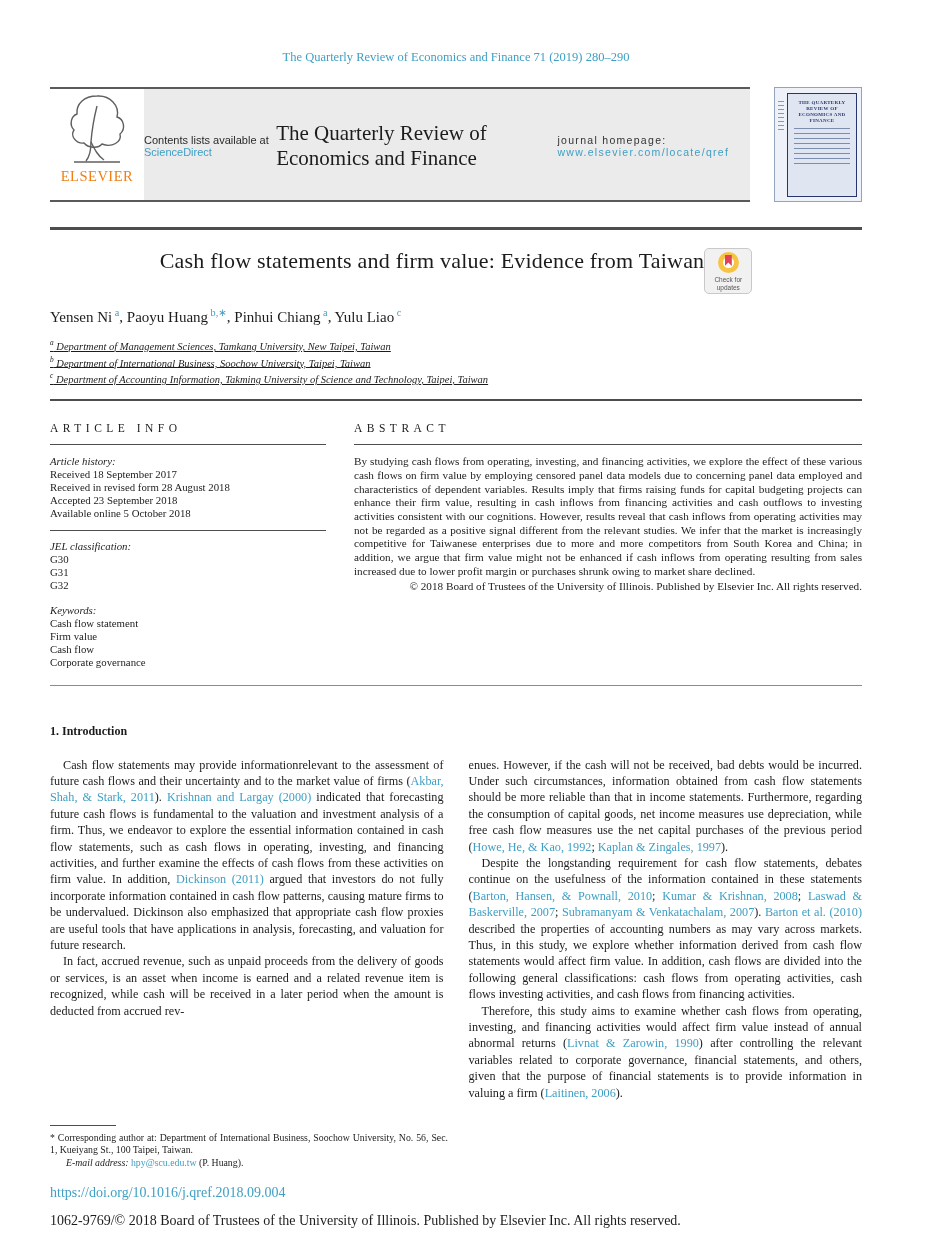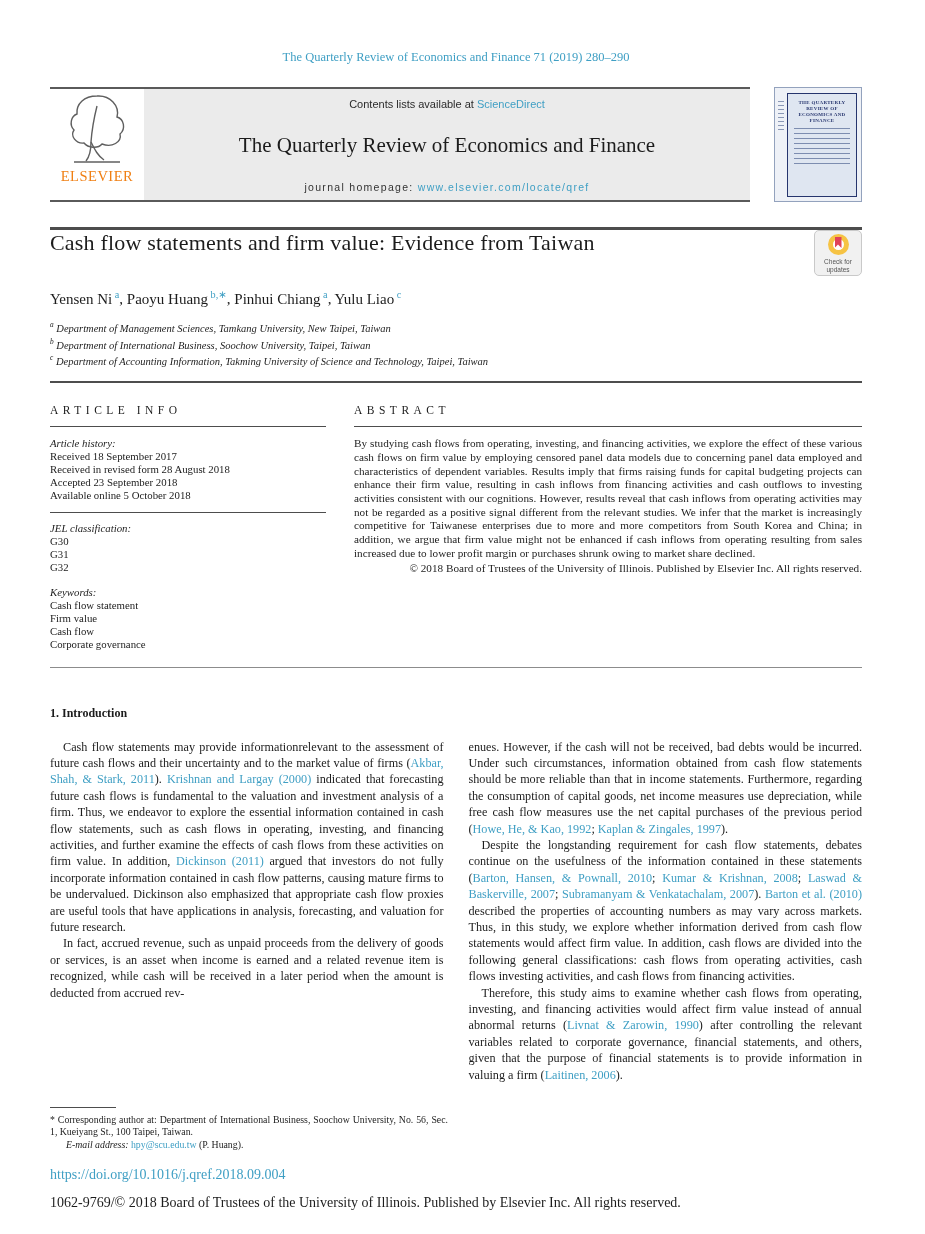--- a/index.html
+++ b/index.html
@@ -11,47 +11,47 @@
   .content { position:absolute; left:50px; top:0; width:812px; }
 
   
   .citation { padding-top:50px; text-align:center; font-size:12.5px; color:#3f9fc4; }
 
   
   .header-row { margin-top:22px; display:flex; gap:24px; }
   .header-main { flex:1; border-top:2px solid #5a5a5a; border-bottom:2px solid #5a5a5a; display:flex; height:115px; }
   .logo-box { width:94px; background:#fff; display:flex; flex-direction:column; align-items:center; padding-top:3px; }
   .logo-text { color:#f07f13; font-size:14.5px; letter-spacing:0.5px; margin-top:-2px; }
-  .gray-box { flex:1; background:#ebebeb; display:flex; flex-direction:column; align-items:center; justify-content:space-between; padding:9px 0 7px; }
+  .gray-box { flex:1; background:#ebebeb; display:flex; align-items:center; justify-content:space-between; padding:9px 0 7px; }
   .contents-line { font-family:"Liberation Sans", sans-serif; font-size:11px; color:#2b2b2b; }
   .contents-line .link { color:#3f9fc4; }
   .journal-title { font-size:21px; color:#1c1c1c; }
   .homepage-line { font-family:"Liberation Sans", sans-serif; font-size:10.5px; letter-spacing:1.3px; color:#333; }
   .homepage-line .link { color:#3f9fc4; }
   .cover-box { width:88px; height:115px; background:#eef1f7; border:1px solid #93a2bd; padding:5px 4px 4px 12px; position:relative; }
   .cover-inner { width:100%; height:100%; border:1px solid #26356e; background:#dfe6f1; padding:6px 3px; }
   .cover-title { font-size:5px; font-weight:bold; color:#26356e; text-align:center; line-height:6px; letter-spacing:0.3px; }
   .cover-line { height:1px; background:#7d8db0; margin:4px 3px 0; }
   .cover-spine { position:absolute; left:3px; top:10px; width:6px; }
   .cover-spine div { height:1px; background:#8a98b6; margin-top:3px; }
 
   
   .title-rule { margin-top:25px; border-top:3px solid #4d4d4d; }
-  .title-row { display:flex; justify-content:space-between; align-items:flex-start; }
+  .title-row { margin-top:18px; display:flex; justify-content:center; align-items:flex-start; }
   h1.article-title { font-size:22px; font-weight:500; letter-spacing:0.2px; }
   .badge { width:48px; height:46px; background:#f1f1f1; border:1px solid #c9c9c9; border-radius:5px;
            display:flex; flex-direction:column; align-items:center; padding-top:3px; cursor:pointer; }
   .badge-circle { width:21px; height:21px; border-radius:50%; background:#f6c344; position:relative; }
   .badge-circle::before { content:""; position:absolute; left:5px; top:5px; width:11px; height:11px; border-radius:50%; background:#ffffff; }
   .badge-bookmark { position:absolute; left:7px; top:3px; width:7px; height:11px; background:#e0425a;
            clip-path:polygon(0 0,100% 0,100% 100%,50% 68%,0 100%); z-index:2; }
   .badge-text { font-family:"Liberation Sans", sans-serif; font-size:6.5px; color:#555; text-align:center; line-height:7.5px; margin-top:3px; width:40px; }
 
   .authors { margin-top:13px; font-size:15px; }
-  .affiliations { margin-top:10px; font-size:10.5px; font-style:italic; line-height:13px; }
+  .affiliations { margin-top:10px; font-size:10.5px; font-style:italic; line-height:13px;text-decoration:underline; }
   .affiliations sup { font-size:70%; font-style:italic; }
   .mid-rule { margin-top:13px; border-top:2.5px solid #4d4d4d; }
 
   
   .info-grid { margin-top:21px; display:grid; grid-template-columns:276px 1fr; column-gap:28px; }
   .col-heading { font-size:11.5px; letter-spacing:4.5px; color:#1c1c1c; }
   .heading-rule { border-top:1.5px solid #4d4d4d; margin:9px 0 10px; }
   .info-col { font-size:10.8px; line-height:13px; }
   .info-label { font-style:italic; }
   .info-divider { border-top:1px solid #4d4d4d; margin:10px 0 9px; }

